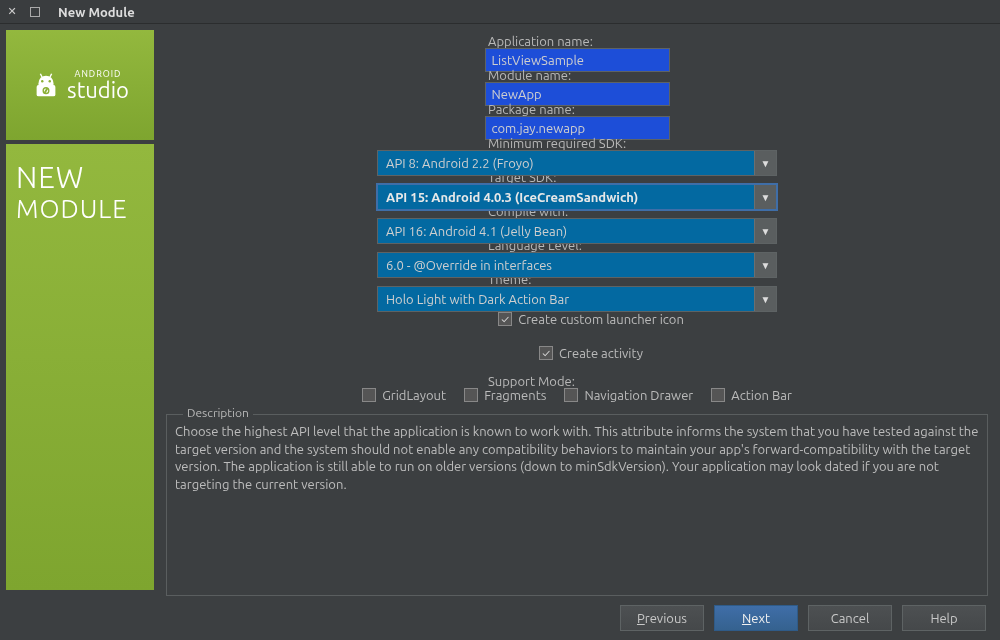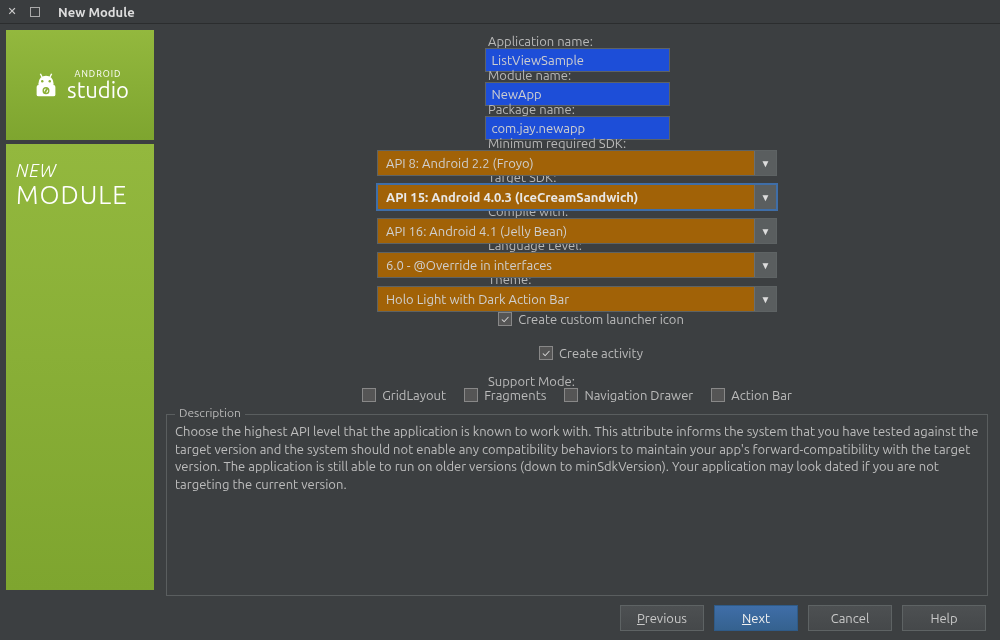--- a/index.html
+++ b/index.html
@@ -48,21 +48,21 @@
   .logo-txt { color:#fff; display:flex; flex-direction:column; line-height:1;text-align:center;}
   .logo-top { font-size:9px; letter-spacing:1px;}
   .logo-bot { font-size:22px; font-weight:400;}
   .title-block {
     background: #8bb035;
     background: linear-gradient(#93b83e, #7ea52f);
     flex: 1;
     padding: 16px 10px;
     color:#fff;
   }
-  .title-block .line1 { font-size: 18px; font-weight:300; letter-spacing:1px;font-style:italic;}
+  .title-block .line1 { font-size: 30px; font-weight:300; letter-spacing:1px;}
   .title-block .line2 { font-size: 26px; font-weight:300; letter-spacing:1px;}
   .form {
     flex:1;
     padding: 10px 12px 0 10px;
     display:flex; flex-direction:column;
   }
   .row { display:flex; align-items:center; height: 30px; margin-bottom: 4px; flex-direction: column;}
   .lbl { width: 178px; color:#b8b8b8;}
   .fld { flex:1; }
   input.text {
@@ -72,21 +72,21 @@
     border: 1px solid #5e6364;
     color: #cfcfcf;
     padding: 0 6px;
     font-size: 13px;
     font-family: inherit;
   }
   .wrap-s { width: 400px; position:relative;}
   .select {
     width: 400px;
     height: 26px;
-    background: #a16207;
+    background: #0369a1;
     border: 1px solid #5e6364;
     color: #cfcfcf;
     display:flex; align-items:center;
     position:relative;
   }
   .select.focused {
     border: 1px solid #3f6ea8;
     outline: 1px solid #3f6ea8;
     color: #e8e8e8;
     font-weight: 600;
@@ -106,21 +106,21 @@
   .mode-opts .opt { display:flex; align-items:center; gap:6px;}
   .fieldset {
     border: 1px solid #5a5e5f;
     margin-top: 6px;
     padding: 8px 8px 8px 8px;
     flex:1;
     position:relative;
     min-height: 178px;
   }
   .legend {
-    position:absolute; top:-9px; left:8px;
+    position:absolute; top:-9px; left:16px;
     background:#3c3f41;
     padding: 0 4px;
     color:#b8b8b8;
     font-size:12px;
   }
   .desc { color:#bdbdbd; line-height:1.35;}
   .buttons {
     height: 44px;
     display:flex;
     justify-content:flex-end;

